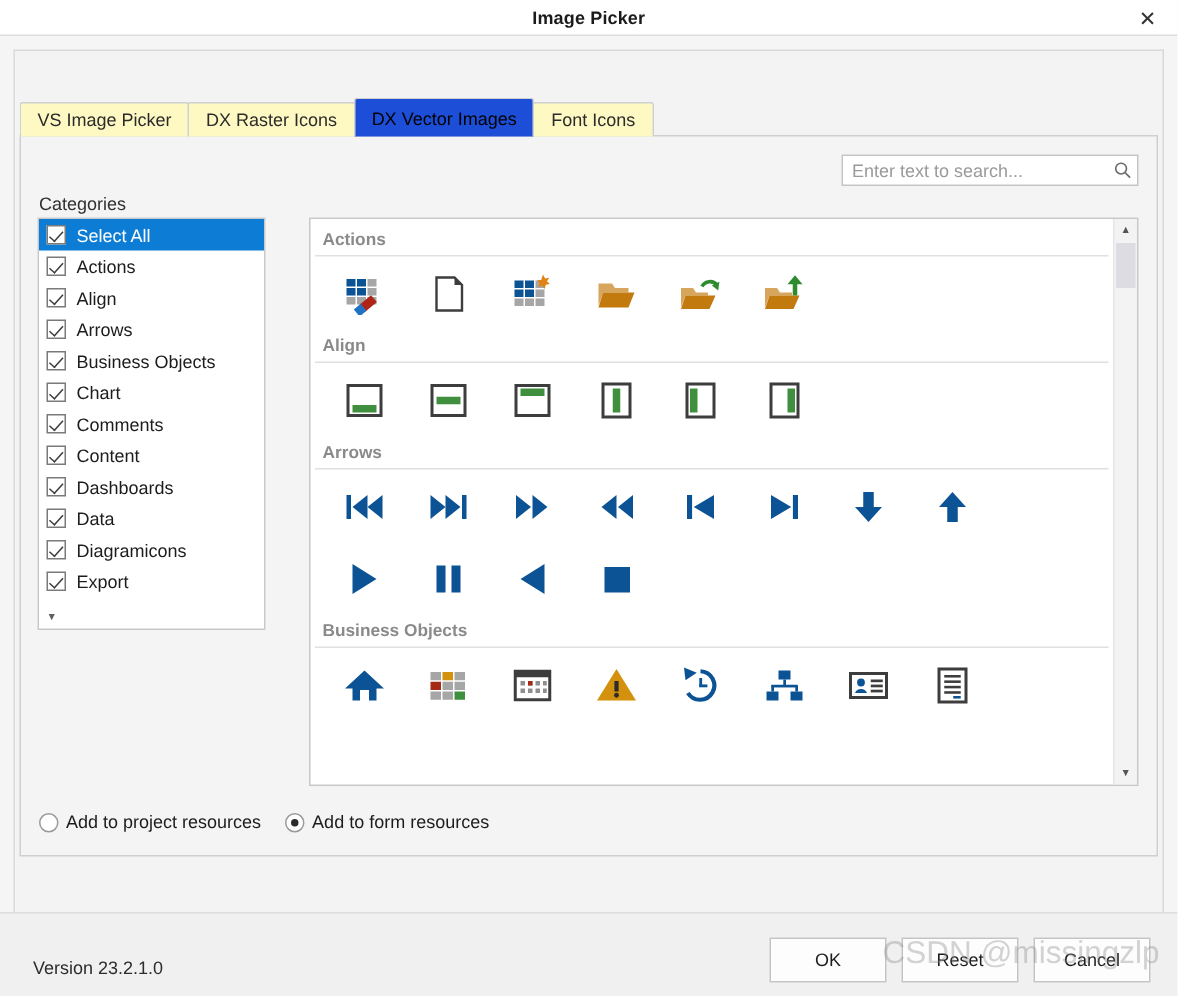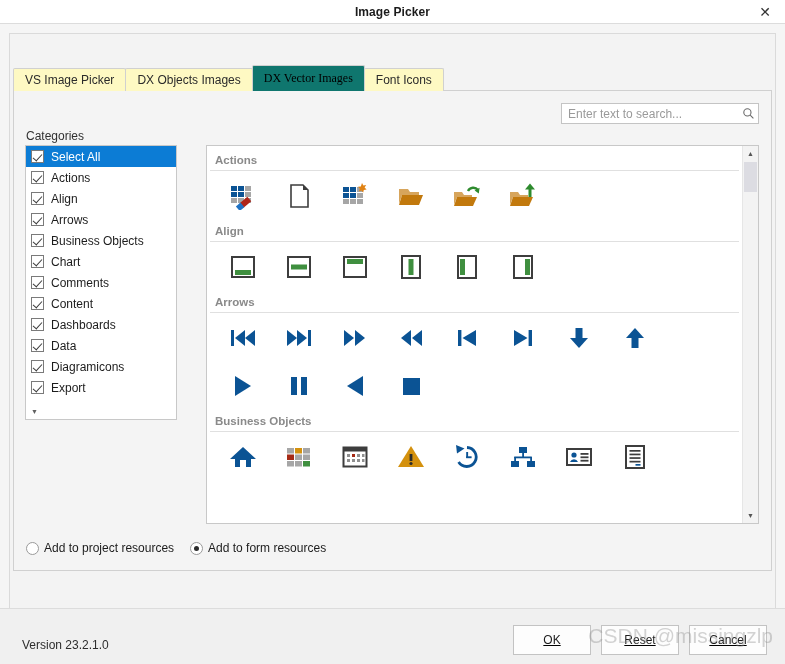--- a/index.html
+++ b/index.html
@@ -65,26 +65,25 @@
     font-size: 12px; color: #2b2b2b;
     background: #fef9c3;
     border: 1px solid #d0d0d0;
     border-bottom: none;
     margin-right: -1px;
     border-radius: 2px 2px 0 0;
     white-space: nowrap;
     cursor: default;
   }
   .tab.active {
-    background: #0f766e;
+    background: #1d4ed8;
     height: 25px;
     color: #000;
     z-index: 3;
     position: relative;
-    font-family: Liberation Serif, serif;
   }
   
   .tabpanel {
     position: absolute;
     left: 13px; right: 13px; top: 66px; bottom: 37px;
     background: #f4f4f4;
     border: 1px solid #d0d0d0;
   }
   
   .searchbox {
@@ -253,21 +252,20 @@
     border-top: 1px solid #dcdcdc;
     position: relative;
   }
   .version {
     position: absolute; left: 22px; top: 29px;
     font-size: 12px; color: #2d2d2d;
   }
   .btn-row {
     position: absolute; right: 18px; top: 16px;
     display: flex;
-    text-decoration: underline;
   }
   .btn {
     width: 76px; height: 28px;
     background: #fdfdfd;
     border: 1px solid #c3c3c3;
     font-size: 12px; color: #1d1d1d;
     display: flex; align-items: center; justify-content: center;
     margin-left: 10px;
     cursor: default;
     font-family: "Liberation Sans", sans-serif;
@@ -292,21 +290,21 @@
   <div class="titlebar">
     <div class="title">Image Picker</div>
     <div class="close-btn">✕</div>
   </div>
 
   <div class="body-area">
     <div class="inner-panel"></div>
 
     <div class="tabstrip">
       <div class="tab">VS Image Picker</div>
-      <div class="tab">DX Objects Images</div>
+      <div class="tab">DX Raster Icons</div>
       <div class="tab active">DX Vector Images</div>
       <div class="tab">Font Icons</div>
     </div>
 
     <div class="tabpanel">
 
       <div class="searchbox">
         <input type="text" placeholder="Enter text to search..." style="">
         <span class="search-icon">
           <svg width="13" height="13" viewBox="0 0 13 13">

